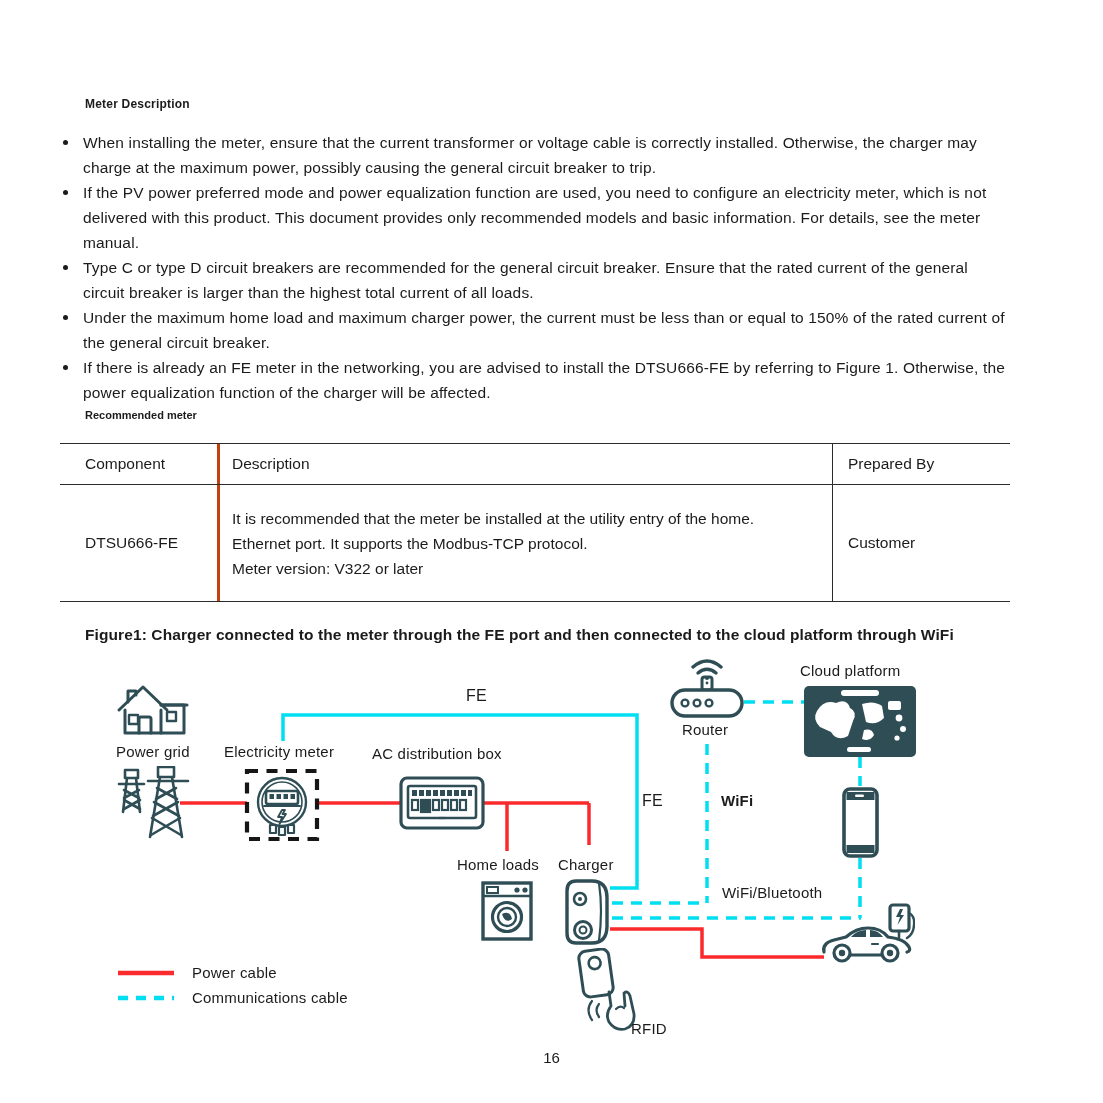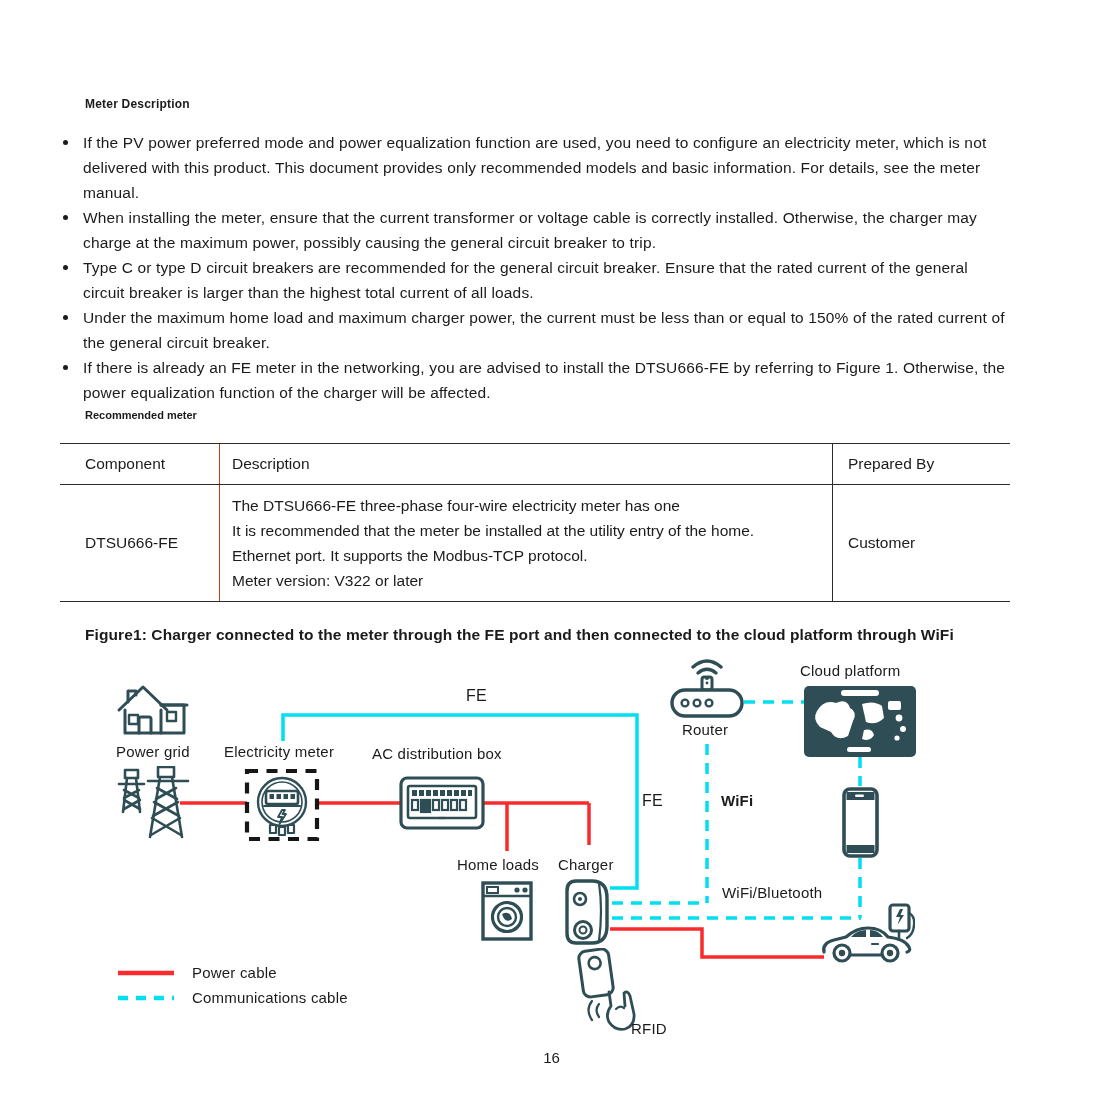--- a/index.html
+++ b/index.html
@@ -16,57 +16,56 @@
   }
   .bullet-list li::before{
     content:"";position:absolute;left:3px;top:10px;width:5px;height:5px;border-radius:50%;background:#1b1b1b;
   }
   .sub-heading{left:85px;top:409px;font-size:11px;font-weight:bold;}
   
   .meter-table{left:60px;top:443px;width:950px;font-size:15.5px;}
   .t-row{display:flex;}
   .t-head{height:40px;border-top:1px solid #2b2b2b;border-bottom:1px solid #2b2b2b;align-items:center;}
   .t-body{height:116px;border-bottom:1px solid #2b2b2b;align-items:center;}
-  .t-c1{width:160px;box-sizing:border-box;padding-left:25px;border-right:1px solid #c2410c;height:100%;display:flex;align-items:center;}
+  .t-c1{width:160px;box-sizing:border-box;padding-left:25px;border-right:3px solid #c2410c;height:100%;display:flex;align-items:center;}
   .t-c2{width:613px;box-sizing:border-box;padding-left:12px;border-right:1px solid #2b2b2b;height:100%;display:flex;align-items:center;}
   .t-c3{width:177px;box-sizing:border-box;padding-left:15px;height:100%;display:flex;align-items:center;}
   .desc-lines div{line-height:25px;}
   .fig-caption{left:85px;top:626px;font-size:15.5px;font-weight:bold;white-space:nowrap;letter-spacing:.1px;}
   
   .diagram-label{position:absolute;font-size:15px;letter-spacing:.2px;white-space:nowrap;text-align:center;}
   .page-num{left:0;top:1049px;width:100%;text-align:center;font-size:15px;}
   svg{display:block;}
   .icon{position:absolute;}
 </style>
 </head>
 <body>
 
 <div class="abs doc-title">Meter Description</div>
 
 <ul class="abs bullet-list">
+  <li>When installing the meter, ensure that the current transformer or voltage cable is correctly installed. Otherwise, the charger may charge at the maximum power, possibly causing the general circuit breaker to trip.</li>
   <li>If the PV power preferred mode and power equalization function are used, you need to configure an electricity meter, which is not delivered with this product. This document provides only recommended models and basic information. For details, see the meter manual.</li>
-  <li>When installing the meter, ensure that the current transformer or voltage cable is correctly installed. Otherwise, the charger may charge at the maximum power, possibly causing the general circuit breaker to trip.</li>
   <li>Type C or type D circuit breakers are recommended for the general circuit breaker. Ensure that the rated current of the general circuit breaker is larger than the highest total current of all loads.</li>
   <li>Under the maximum home load and maximum charger power, the current must be less than or equal to 150% of the rated current of the general circuit breaker.</li>
   <li>If there is already an FE meter in the networking, you are advised to install the DTSU666-FE by referring to Figure 1. Otherwise, the power equalization function of the charger will be affected.</li>
 </ul>
 
 <div class="abs sub-heading">Recommended meter</div>
 
 <div class="abs meter-table">
   <div class="t-row t-head">
     <div class="t-c1">Component</div>
     <div class="t-c2">Description</div>
     <div class="t-c3">Prepared By</div>
   </div>
   <div class="t-row t-body">
     <div class="t-c1">DTSU666-FE</div>
     <div class="t-c2">
       <div class="desc-lines">
-        <div>The DTSU666-FE three-phase four-wire electricity meter has one</div>
         <div>It is recommended that the meter be installed at the utility entry of the home.</div>
         <div>Ethernet port. It supports the Modbus-TCP protocol.</div>
         <div>Meter version: V322 or later</div>
       </div>
     </div>
     <div class="t-c3">Customer</div>
   </div>
 </div>
 
 <div class="abs fig-caption">Figure1: Charger connected to the meter through the FE port and then connected to the cloud platform through WiFi</div>

